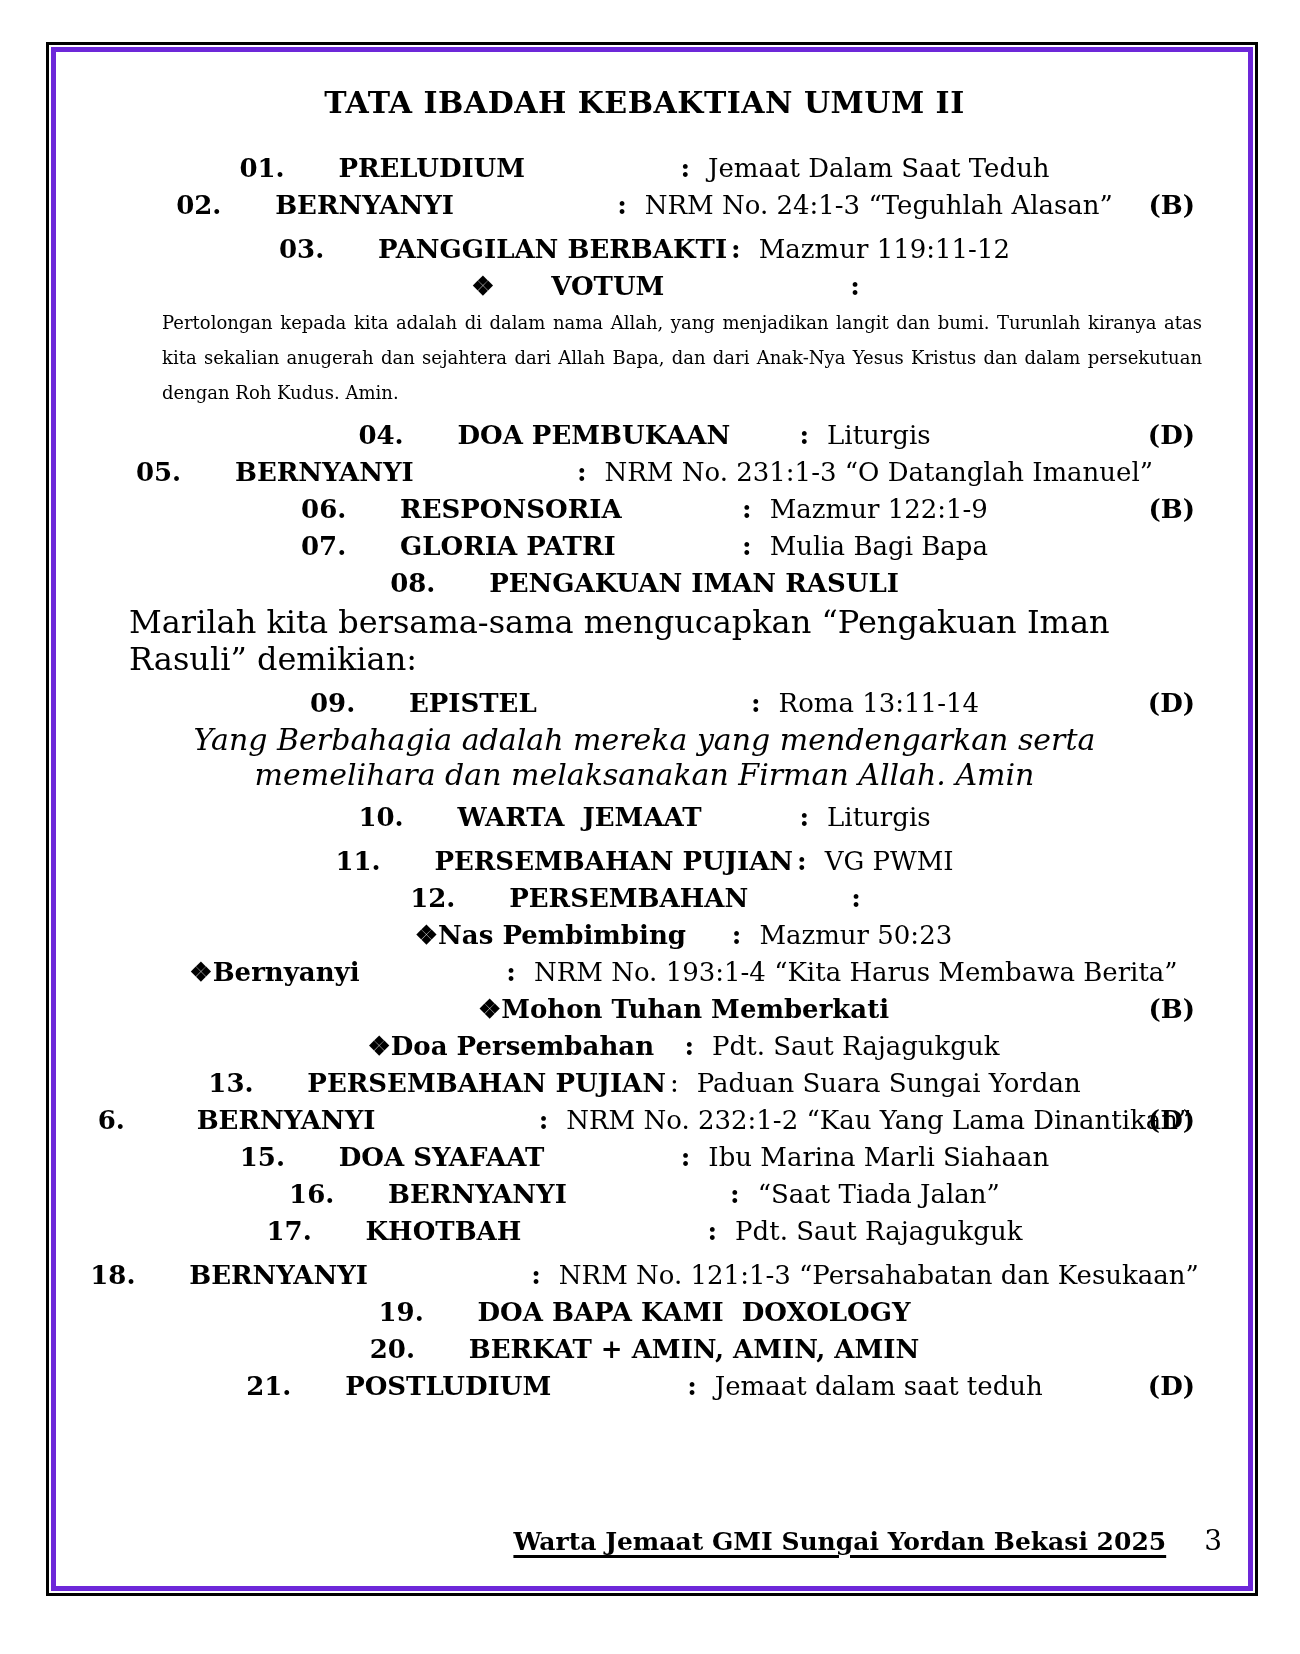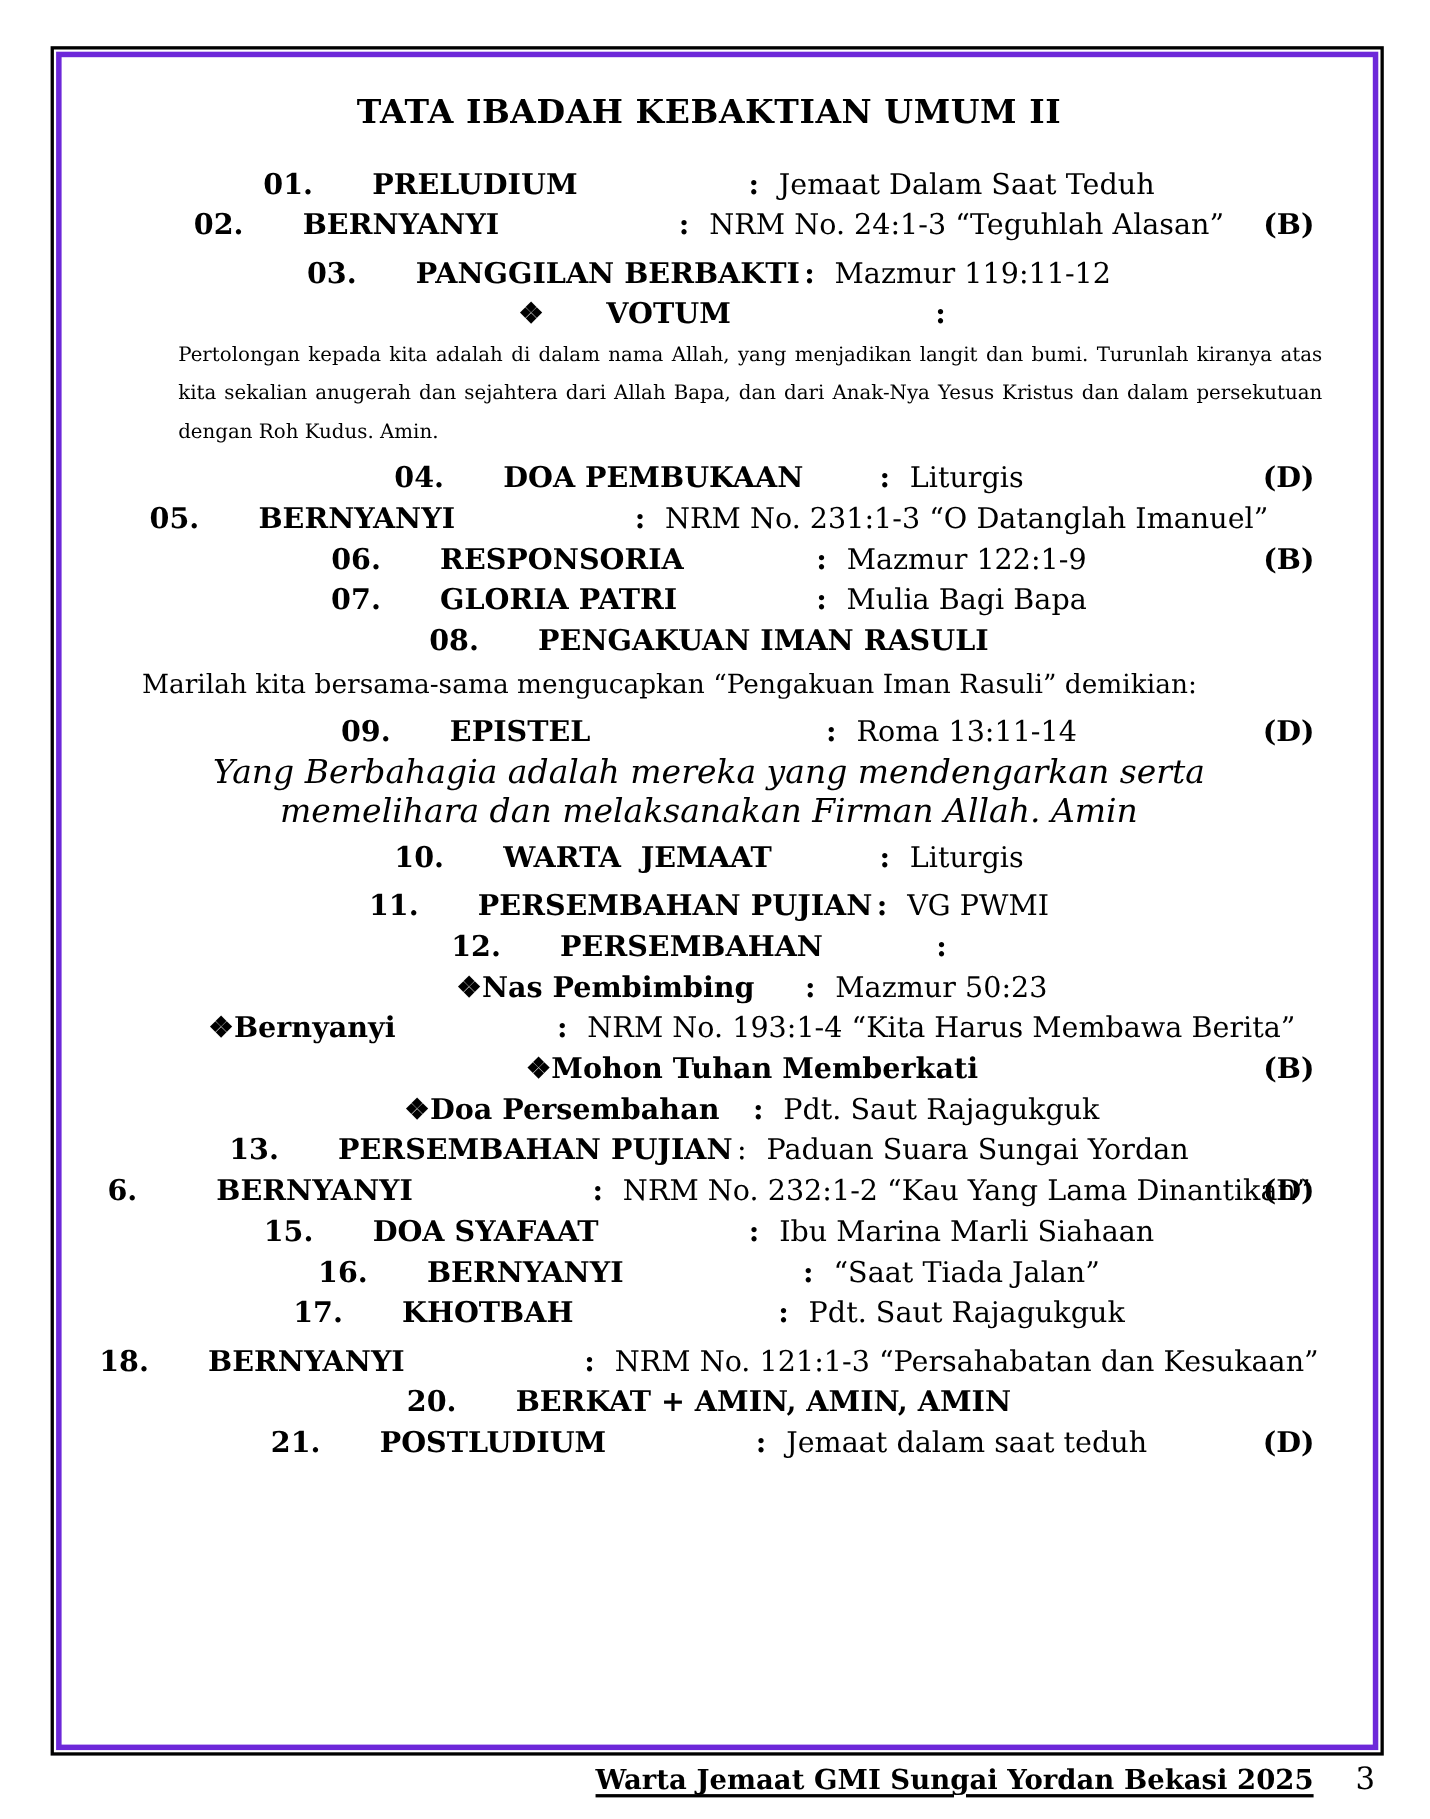--- a/index.html
+++ b/index.html
@@ -62,41 +62,40 @@
 
   .para-votum {
     width: 1040px;
     margin: 0 0 6px 95px;
     font-size: 18px;
     line-height: 35px;
     text-align: justify;
   }
   .invite-line {
     margin: 2px 0 0 62px;
-    font-size: 24px;
+    font-size: 32px;
     line-height: 37px;
   }
   .epistle-note {
     max-width: 930px;
     margin: 0 auto 6px auto;
     font-style: italic;
     text-align: center;
     font-size: 30px;
     line-height: 35px;
   }
   .footer {
     position: absolute;
-    top: 1600px;
+    top: 1524px;
     left: 0;
     width: 1222px;
     display: flex;
     justify-content: flex-end;
     align-items: baseline;
     gap: 38px;
-    margin-left: 28px;
   }
   .footer-text {
     font-weight: bold;
     font-size: 25px;
     text-decoration: underline;
     text-decoration-thickness: 2.5px;
     text-underline-offset: 5px;
   }
   .footer-page { font-size: 28px; }
 </style>
@@ -237,20 +236,24 @@
             <span class="num">17.</span>
             <span class="label">KHOTBAH</span>
             <span class="colon">:</span>
             <span class="value">Pdt. Saut Rajagukguk</span>
           </div>
           <div class="row gap">
             <span class="num">18.</span>
             <span class="label">BERNYANYI</span>
             <span class="colon">:</span>
             <span class="value">NRM No. 121:1-3 “Persahabatan dan Kesukaan”</span>
+          </div>
+          <div class="row">
+            <span class="num">19.</span>
+            <span class="label">DOA BAPA KAMI  DOXOLOGY</span>
           </div>
           <div class="row">
             <span class="num">20.</span>
             <span class="label">BERKAT + AMIN, AMIN, AMIN</span>
           </div>
           <div class="row">
             <span class="num">21.</span>
             <span class="label">POSTLUDIUM</span>
             <span class="colon">:</span>
             <span class="value">Jemaat dalam saat teduh</span>

